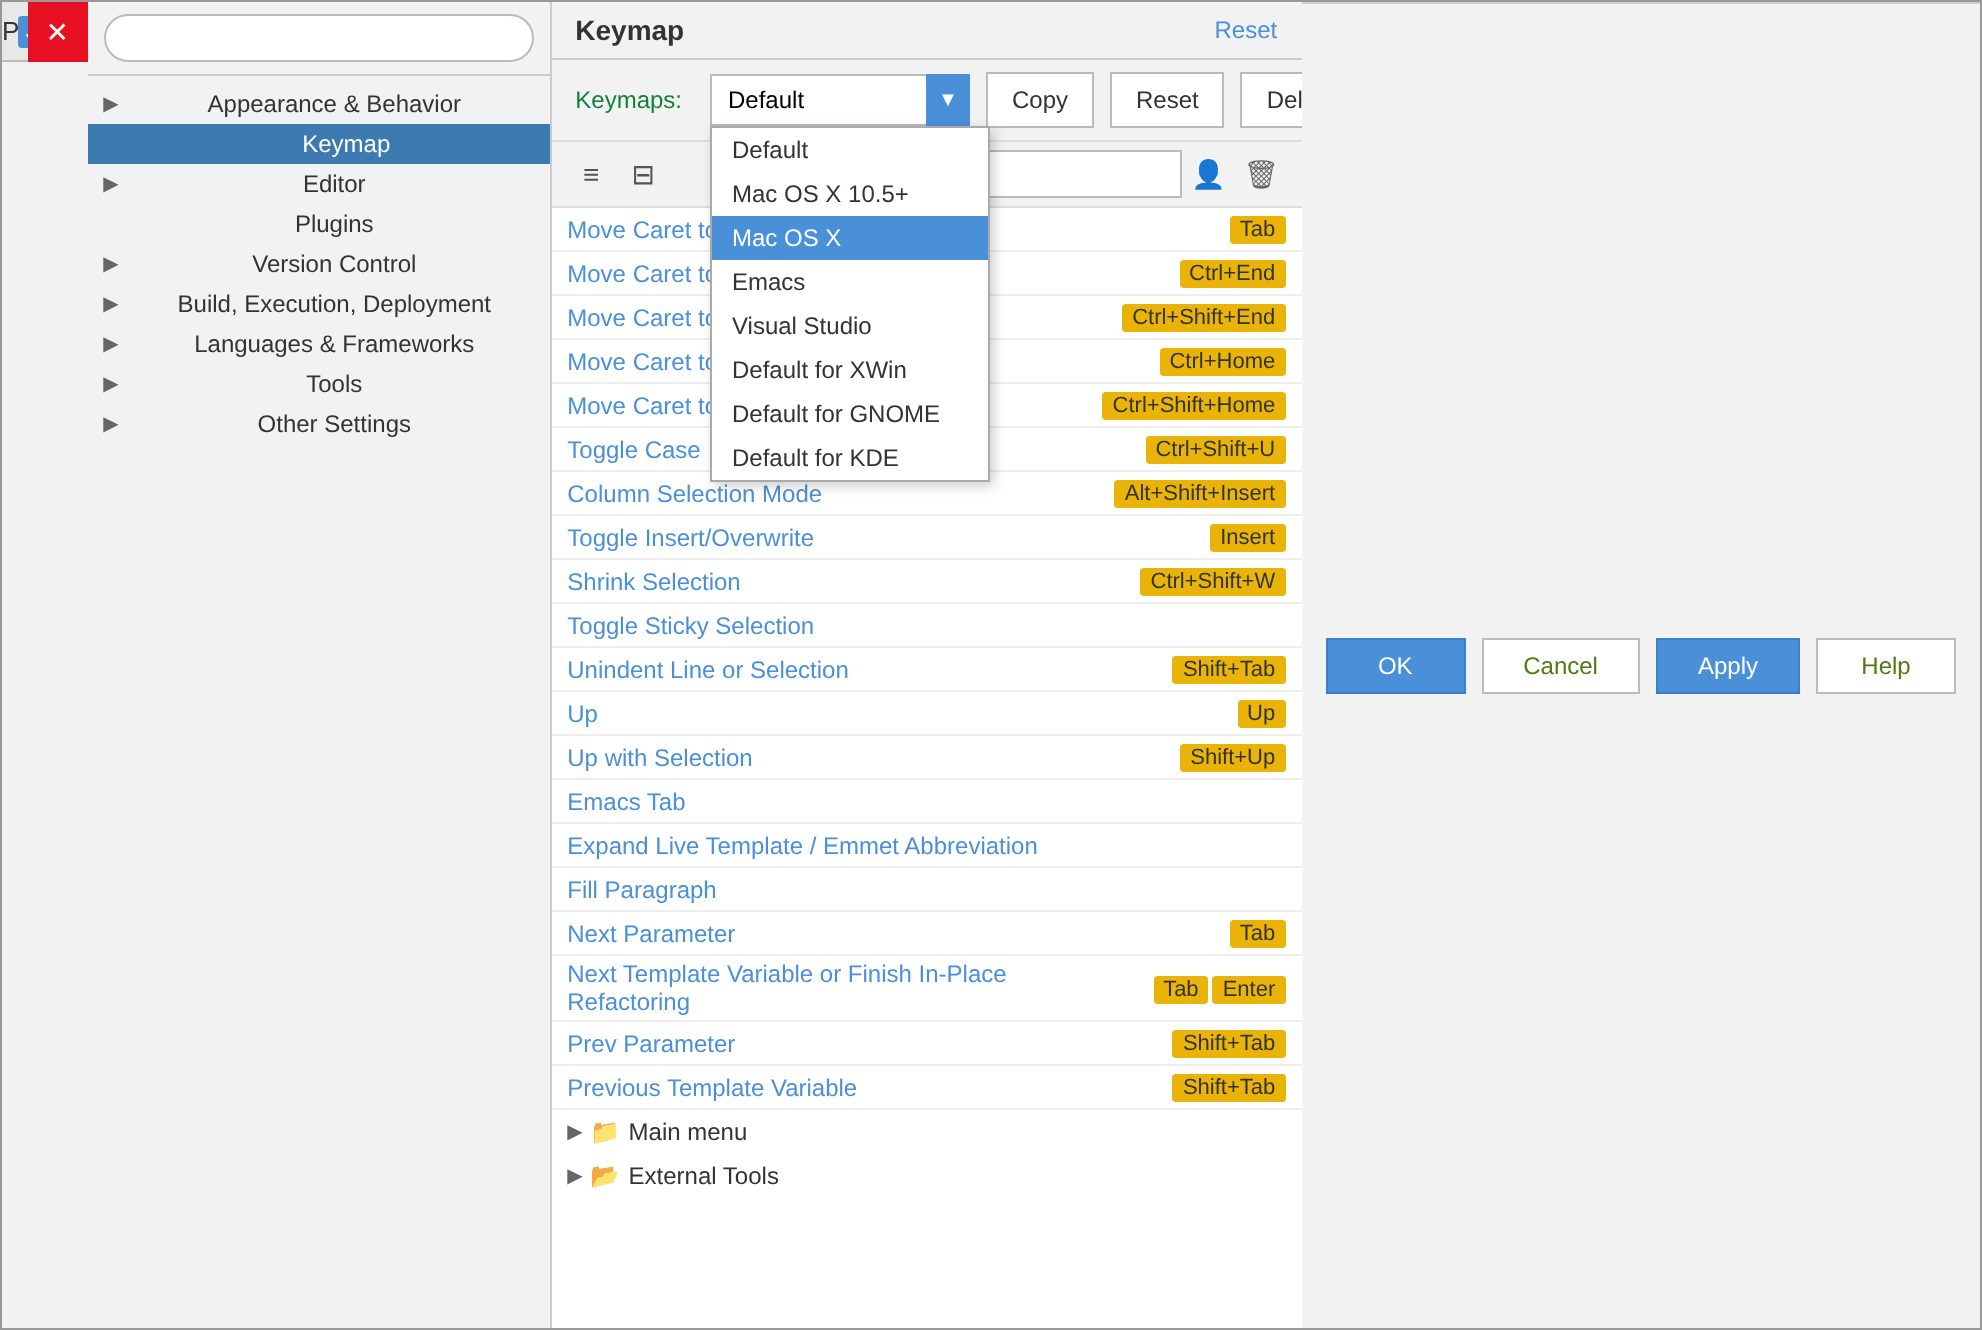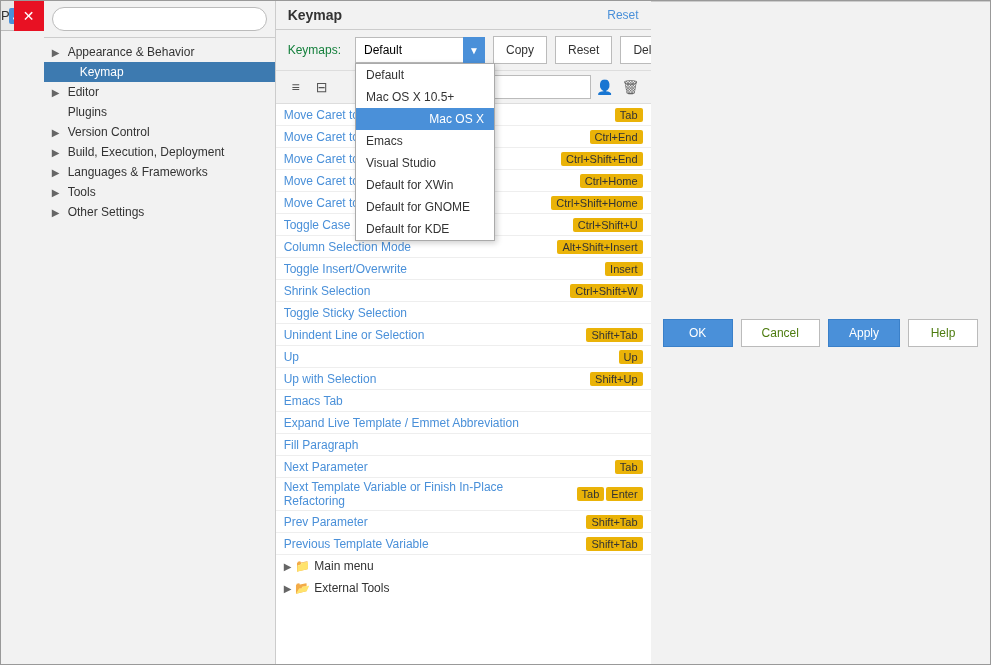--- a/index.html
+++ b/index.html
@@ -108,21 +108,21 @@
     }
     .tree-item.selected { background: #3d7ab0; color: white; }
     .tree-item.selected .tree-label { color: white; }
     .tree-arrow {
       margin-right: 4px;
       font-size: 10px;
       color: #666;
       width: 12px;
     }
     .tree-item.selected .tree-arrow { color: white; }
-    .tree-label { flex: 1; }
+    .tree-label { flex: 1; text-align: center; }
     .tree-indent-1 { padding-left: 20px; }
     .right-panel {
       flex: 1;
       display: flex;
       flex-direction: column;
       overflow: hidden;
       background: #f5f5f5;
     }
     .keymap-section {
       display: flex;
@@ -278,21 +278,21 @@
       min-width: 140px;
       box-shadow: 2px 2px 6px rgba(0,0,0,0.2);
     }
     .dropdown-item {
       padding: 4px 10px;
       cursor: pointer;
       font-size: 12px;
       color: #333;
       white-space: nowrap;
     }
-    .dropdown-item.selected-item { background: #4a90d9; color: white; text-align: right; }
+    .dropdown-item.selected-item { background: #4a90d9; color: white; }
     .group-row {
       display: flex;
       align-items: center;
       padding: 2px 8px;
       min-height: 22px;
       font-weight: normal;
       color: #333;
     }
     .group-arrow {
       margin-right: 4px;

